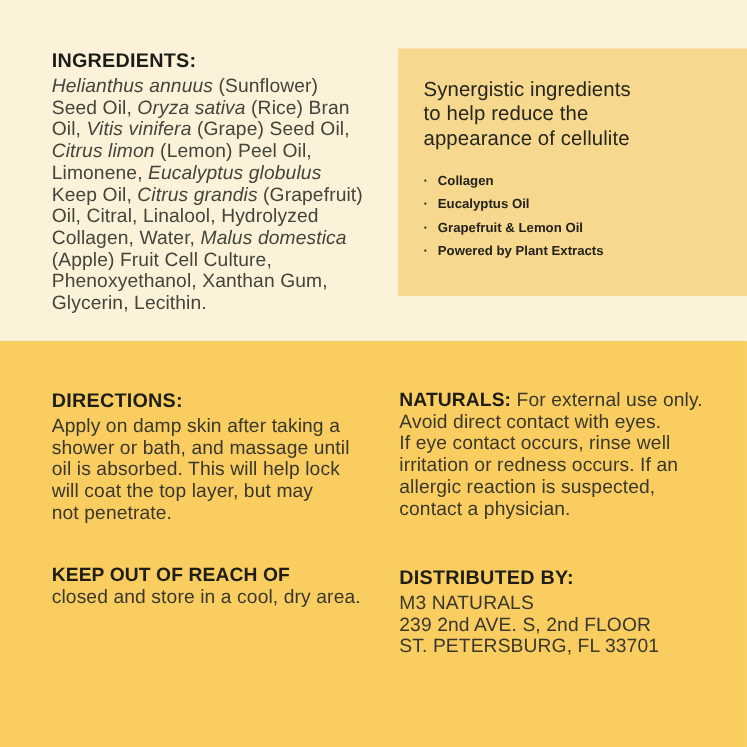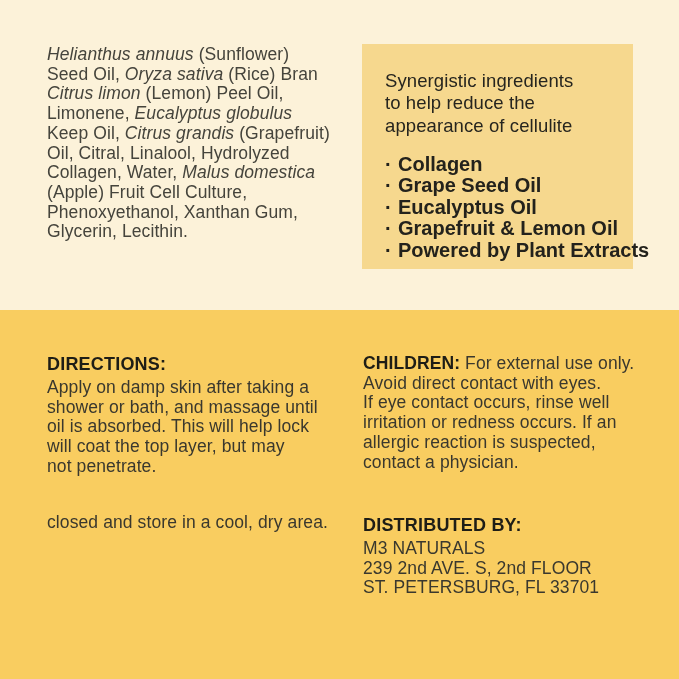--- a/index.html
+++ b/index.html
@@ -21,72 +21,73 @@
     margin:0 0 3px 0;line-height:21px;letter-spacing:.2px;
   }
   .line{
     font-size:17.5px;line-height:19.7px;color:var(--body,#45443c);
     white-space:nowrap;letter-spacing:.1px;
   }
   .line .it{font-style:italic;margin-top:34px;}
   .line .bd{font-weight:bold;color:var(--head,#1b1b18);}
   
   .benefits-box{
-    position:absolute;left:362px;top:44px;width:271px;height:225px;
+    position:absolute;left:362px;top:44px;width:318px;height:225px;
     background:var(--box-bg,#F6D88E);box-sizing:border-box;
     padding:26px 10px 0 23px;
   }
   .bh-line{
     font-size:18.5px;line-height:22.3px;color:#26251f;
     white-space:nowrap;letter-spacing:.1px;
   }
   .benefits-list{margin:17px 0 0 0;padding:0;}
   .benefit{
-    font-size:20px;font-weight:bold;line-height:21.4px;color:#23221c;
+    font-size:12px;font-weight:bold;line-height:21.4px;color:#23221c;
     white-space:nowrap;
   }
   .benefit .dot{display:inline-block;width:13px;font-weight:bold;}
   
   .directions-block{left:47px;top:44px;}
   .keepout-block{left:47px;top:203px;}
   .warning-block{left:363px;top:44px;}
   .distributed-block{left:363px;top:205px;}
   .bottom-section .line{color:#3a382e;}
   .bottom-section .head{color:#1e1d16;}
   .bottom-section .line .bd{color:#1e1d16;}
 </style>
 </head>
 <body>
 
 <div class="page" style="--top-bg: #FCF2D9; --box-bg: #F6D88E; --bottom-bg: #F9CD60; --head: #1b1b18; --body: #45443c;">
 
   <div class="block ingredients-block">
+    <h2 class="head">INGREDIENTS:</h2>
     <div>
         <div class="line"><span class="it">Helianthus annuus</span><span> (Sunflower)</span></div>
         <div class="line"><span>Seed Oil, </span><span class="it">Oryza sativa</span><span> (Rice) Bran</span></div>
+        <div class="line"><span>Oil, </span><span class="it">Vitis vinifera</span><span> (Grape) Seed Oil,</span></div>
         <div class="line"><span class="it">Citrus limon</span><span> (Lemon) Peel Oil,</span></div>
         <div class="line"><span>Limonene, </span><span class="it">Eucalyptus globulus</span></div>
         <div class="line"><span>Keep Oil, </span><span class="it">Citrus grandis</span><span> (Grapefruit)</span></div>
         <div class="line"><span>Oil, Citral, Linalool, Hydrolyzed</span></div>
         <div class="line"><span>Collagen, Water, </span><span class="it">Malus domestica</span></div>
         <div class="line"><span>(Apple) Fruit Cell Culture,</span></div>
         <div class="line"><span>Phenoxyethanol, Xanthan Gum,</span></div>
         <div class="line"><span>Glycerin, Lecithin.</span></div>
       </div>
   </div>
 
   <aside class="benefits-box">
     <div>
         <div class="bh-line">Synergistic ingredients</div>
         <div class="bh-line">to help reduce the</div>
         <div class="bh-line">appearance of cellulite</div>
       </div>
     <div class="benefits-list">
         <div class="benefit"><span class="dot">·</span><span>Collagen</span></div>
-        <div class="benefit"><span class="dot">·</span><span>Grape Seed Oil</span></div>
         <div class="benefit"><span class="dot">·</span><span>Eucalyptus Oil</span></div>
         <div class="benefit"><span class="dot">·</span><span>Grapefruit &amp; Lemon Oil</span></div>
         <div class="benefit"><span class="dot">·</span><span>Powered by Plant Extracts</span></div>
       </div>
   </aside>
 
   <div class="bottom-section">
 
     <div class="block directions-block">
       <h2 class="head">DIRECTIONS:</h2>
@@ -94,27 +95,28 @@
           <div class="line"><span>Apply on damp skin after taking a</span></div>
           <div class="line"><span>shower or bath, and massage until</span></div>
           <div class="line"><span>oil is absorbed. This will help lock</span></div>
           <div class="line"><span>will coat the top layer, but may</span></div>
           <div class="line"><span>not penetrate.</span></div>
         </div>
     </div>
 
     <div class="block keepout-block">
       <div>
+          <div class="line"><span class="bd">KEEP OUT OF REACH OF</span></div>
           <div class="line"><span>closed and store in a cool, dry area.</span></div>
         </div>
     </div>
 
     <div class="block warning-block">
       <div>
-          <div class="line"><span class="bd">CHILDREN: </span><span>For external use only.</span></div>
+          <div class="line"><span class="bd">NATURALS: </span><span>For external use only.</span></div>
           <div class="line"><span>Avoid direct contact with eyes.</span></div>
           <div class="line"><span>If eye contact occurs, rinse well</span></div>
           <div class="line"><span>irritation or redness occurs. If an</span></div>
           <div class="line"><span>allergic reaction is suspected,</span></div>
           <div class="line"><span>contact a physician.</span></div>
         </div>
     </div>
 
     <div class="block distributed-block">
       <h2 class="head">DISTRIBUTED BY:</h2>

